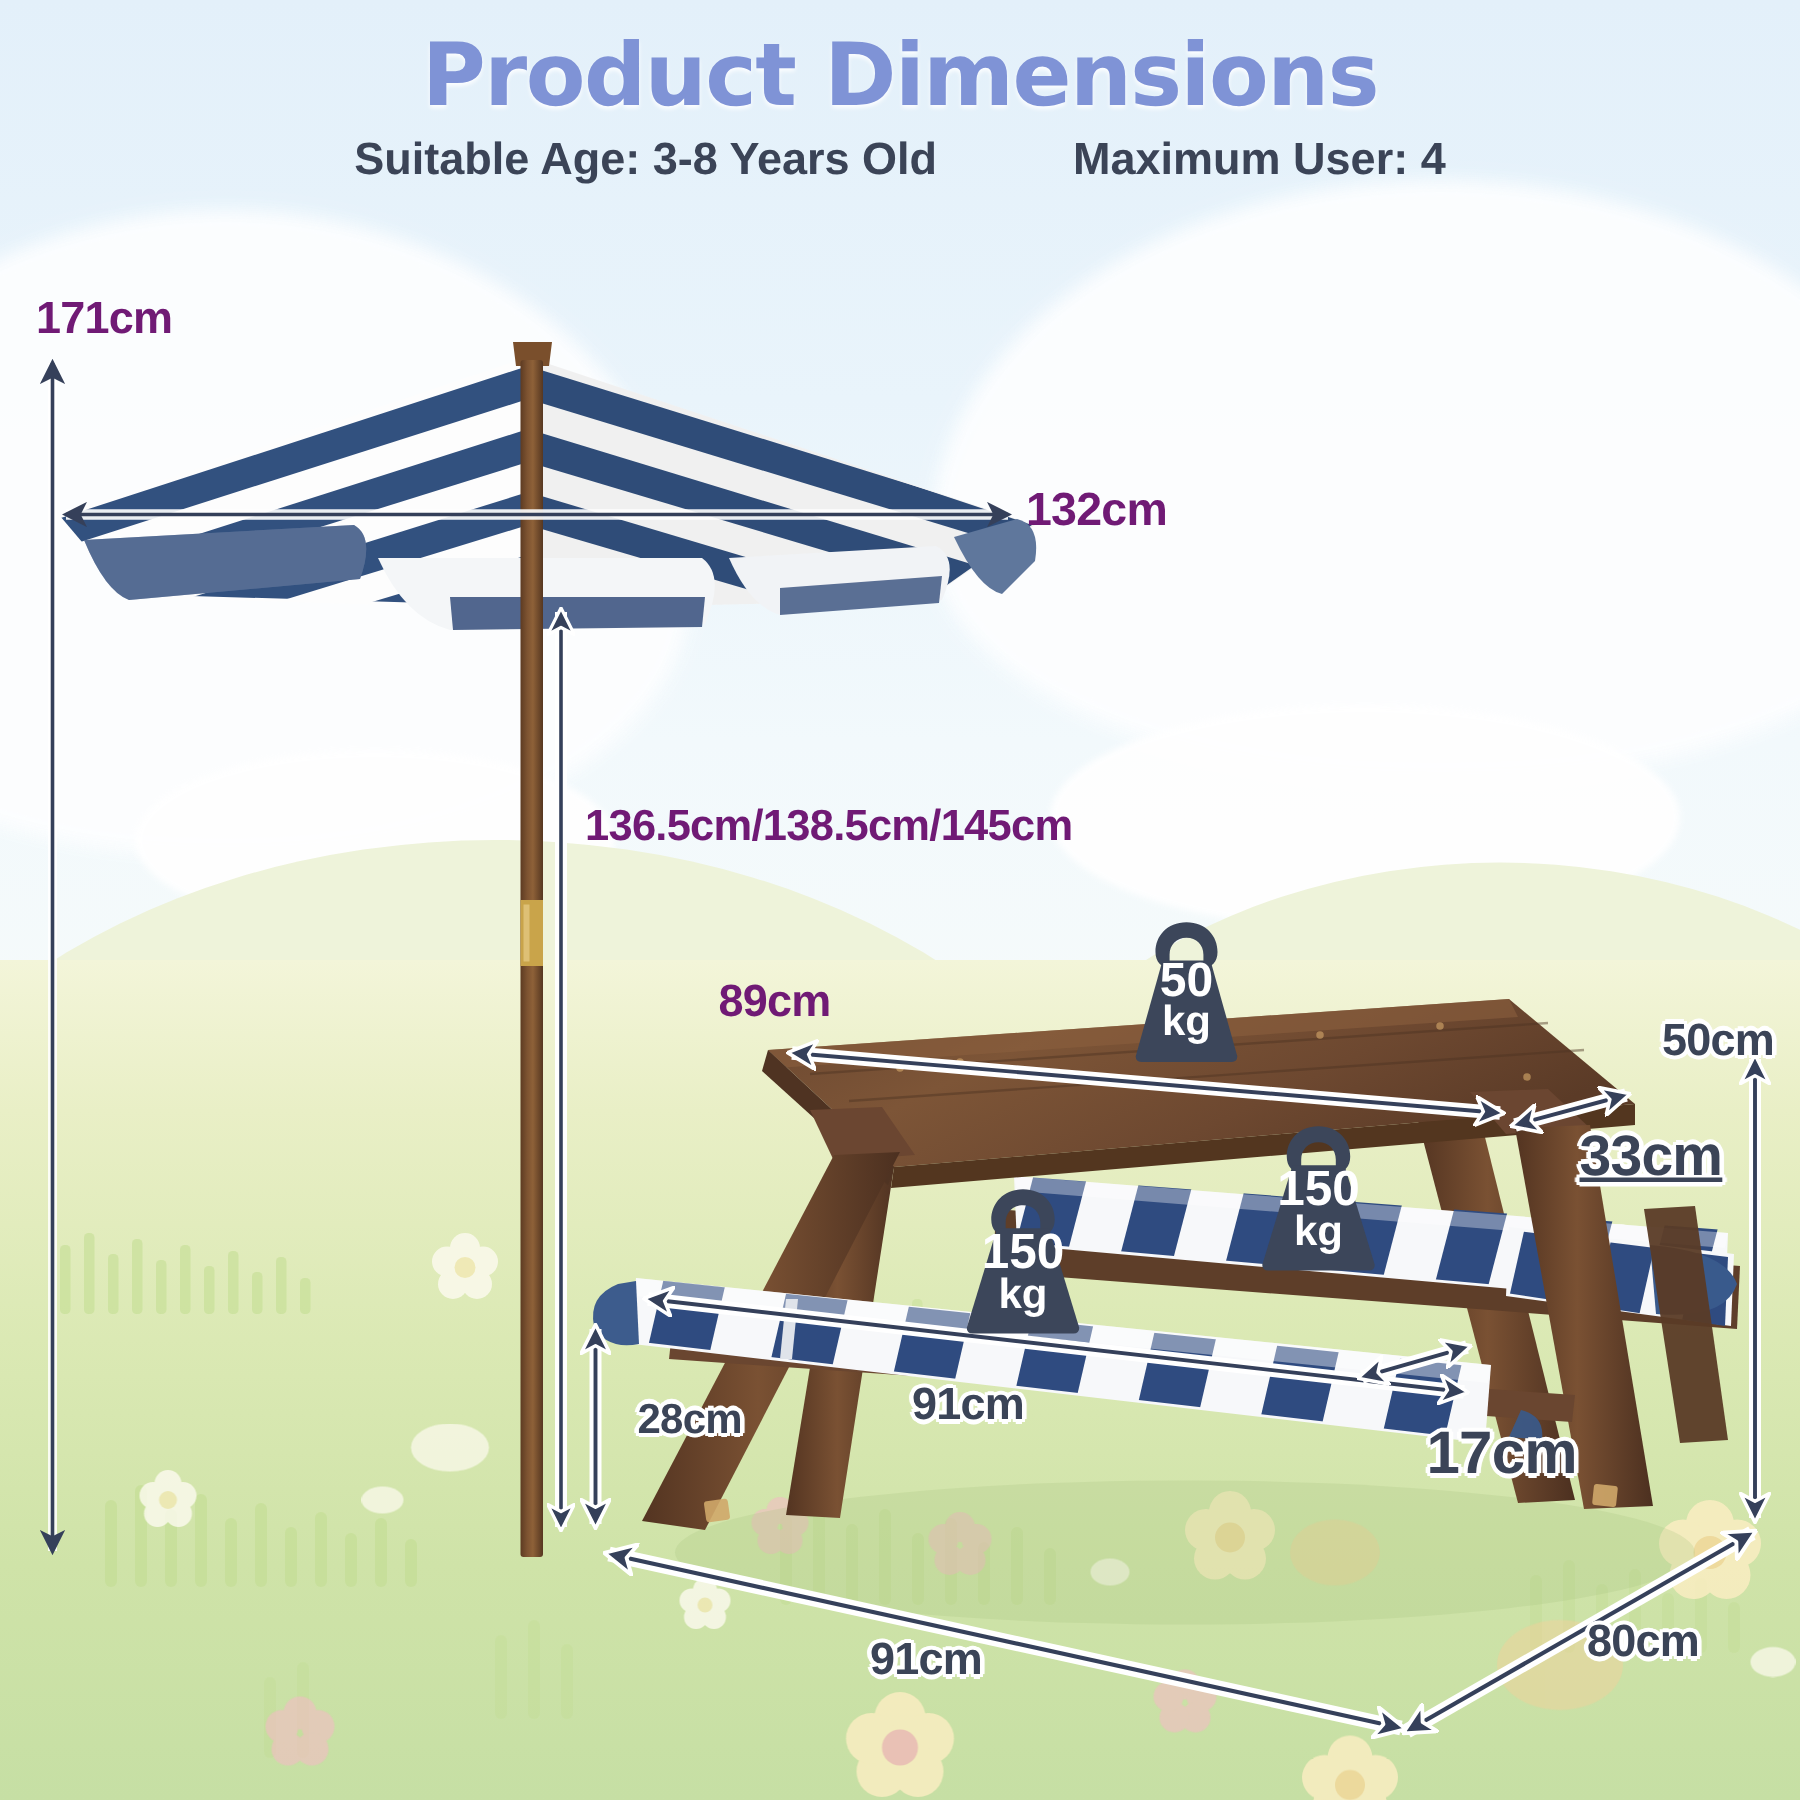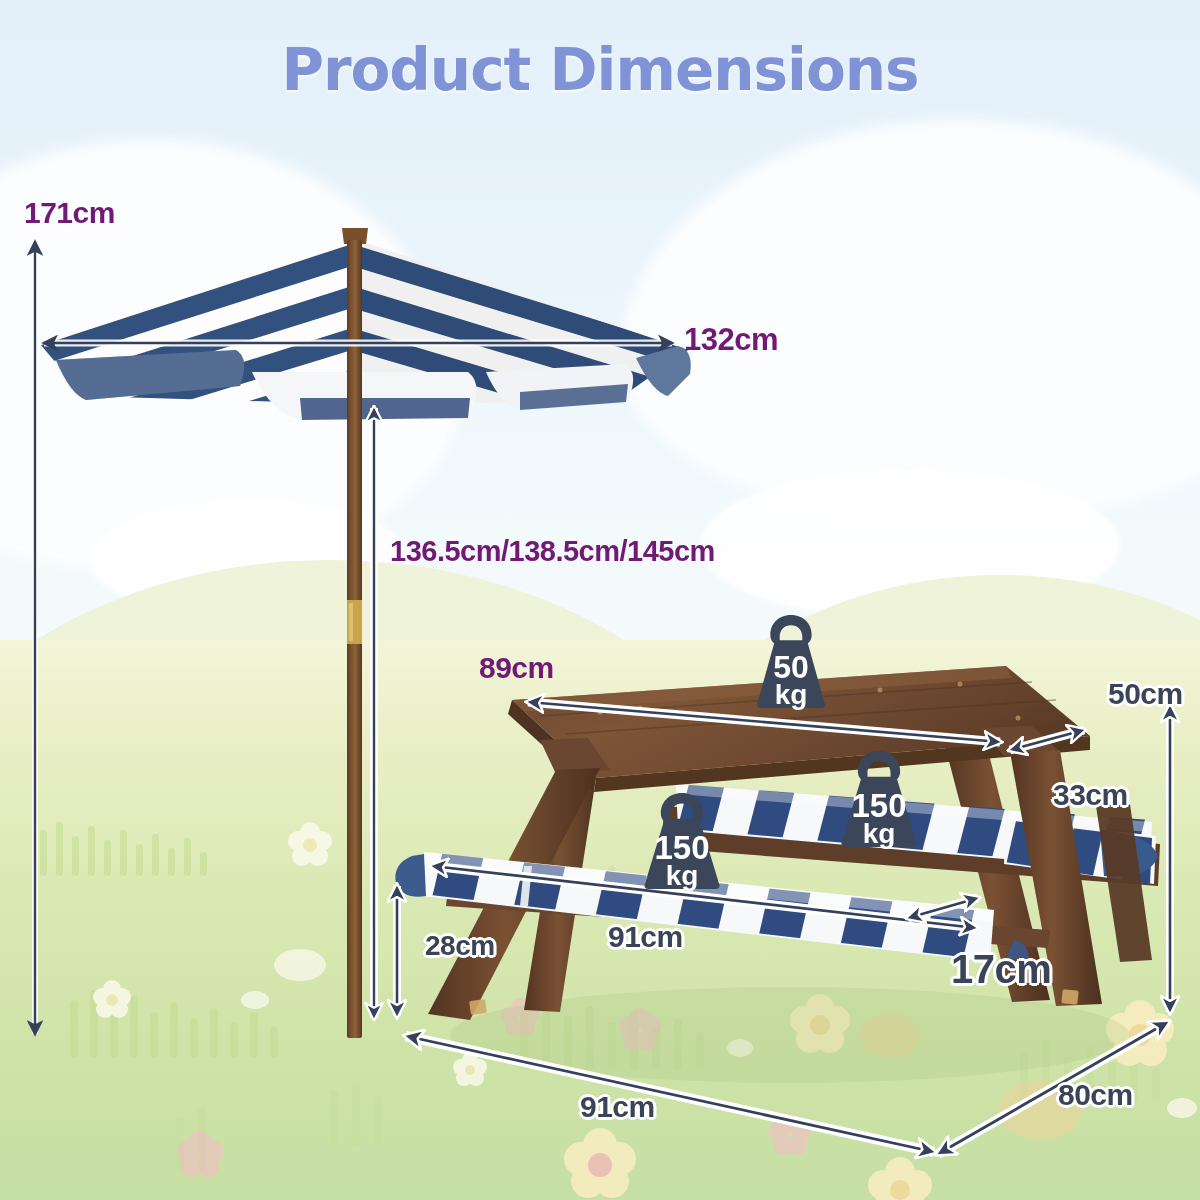--- a/index.html
+++ b/index.html
@@ -40,27 +40,27 @@
     text-shadow:
       -2px -2px 0 #fff, 2px -2px 0 #fff, -2px 2px 0 #fff, 2px 2px 0 #fff,
       -3px 0 0 #fff, 3px 0 0 #fff, 0 -3px 0 #fff, 0 3px 0 #fff,
       -2px 0 2px #fff, 2px 0 2px #fff;
   }
 
   
   .weight{position:absolute;}
   .weight .wtxt{
     position:absolute;left:0;top:0;width:100%;height:100%;
-    display:flex;flex-direction:column;align-items:center;justify-content:flex-end;
+    display:flex;flex-direction:column;align-items:center;justify-content:center;
     color:#ffffff;font-weight:bold;line-height:.95;padding-top:14%;
     box-sizing:border-box;text-align:center;
   }
 
   
-  #header{position:absolute;left:0;top:0;width:1200px;height:145px;text-align:center;margin-top:20px;}
+  #header{position:absolute;left:0;top:0;width:1200px;height:145px;text-align:center;}
   #title{
     margin:0;padding-top:16px;
     font-size:58px;font-weight:bold;
     color:#7f93d6;
     letter-spacing:-1px;
     font-family:"DejaVu Sans","Liberation Sans",sans-serif;
     text-shadow:0 2px 3px rgba(255,255,255,.9);
   }
   #subline{
     margin:6px 0 0 0;
@@ -491,33 +491,38 @@
     </g>
 
     <g>
       <line x1="938" y1="1154" x2="1168" y2="1022" stroke="#ffffff" stroke-width="10"></line>
       <line x1="938" y1="1154" x2="1168" y2="1022" stroke="#35405a" stroke-width="2.8" marker-start="url(#arrDarkOut)" marker-end="url(#arrDarkOut)"></line>
     </g>
   </svg>
 
   <div id="header">
     <h1 id="title">Product Dimensions</h1>
+    <p id="subline">
+      <span>Suitable Age: 3-8 Years Old</span>
+      <span class="gap"></span>
+      <span>Maximum User: 4</span>
+    </p>
   </div>
 
   <div class="dimlabel" style="left:24px;top:196px;font-size:30px;">171cm</div>
 
   <div class="dimlabel" style="left:684px;top:322px;font-size:31px;text-align:center;">132cm</div>
 
   <div class="dimlabel" style="left:390px;top:487px;font-size:29px;margin-top:48px;">136.5cm/138.5cm/145cm</div>
 
   <div class="dimlabel" style="left:479px;top:651px;font-size:30px;">89cm</div>
 
   <div class="dimlabel outlined" style="left:1108px;top:677px;font-size:30px;text-align:center;">50cm</div>
 
-  <div class="dimlabel outlined" style="left:1053px;top:778px;font-size:30px;">33cm</div>
+  <div class="dimlabel outlined" style="left:1053px;top:750px;font-size:38px;text-decoration:underline;">33cm</div>
 
   <div class="dimlabel outlined" style="left:425px;top:930px;font-size:28px;">28cm</div>
 
   <div class="dimlabel outlined" style="left:608px;top:920px;font-size:30px;">91cm</div>
 
   <div class="dimlabel outlined" style="left:951px;top:947px;font-size:40px;">17cm</div>
 
   <div class="dimlabel outlined" style="left:580px;top:1090px;font-size:30px;">91cm</div>
 
   <div class="dimlabel outlined" style="left:1058px;top:1078px;font-size:30px;">80cm</div>

